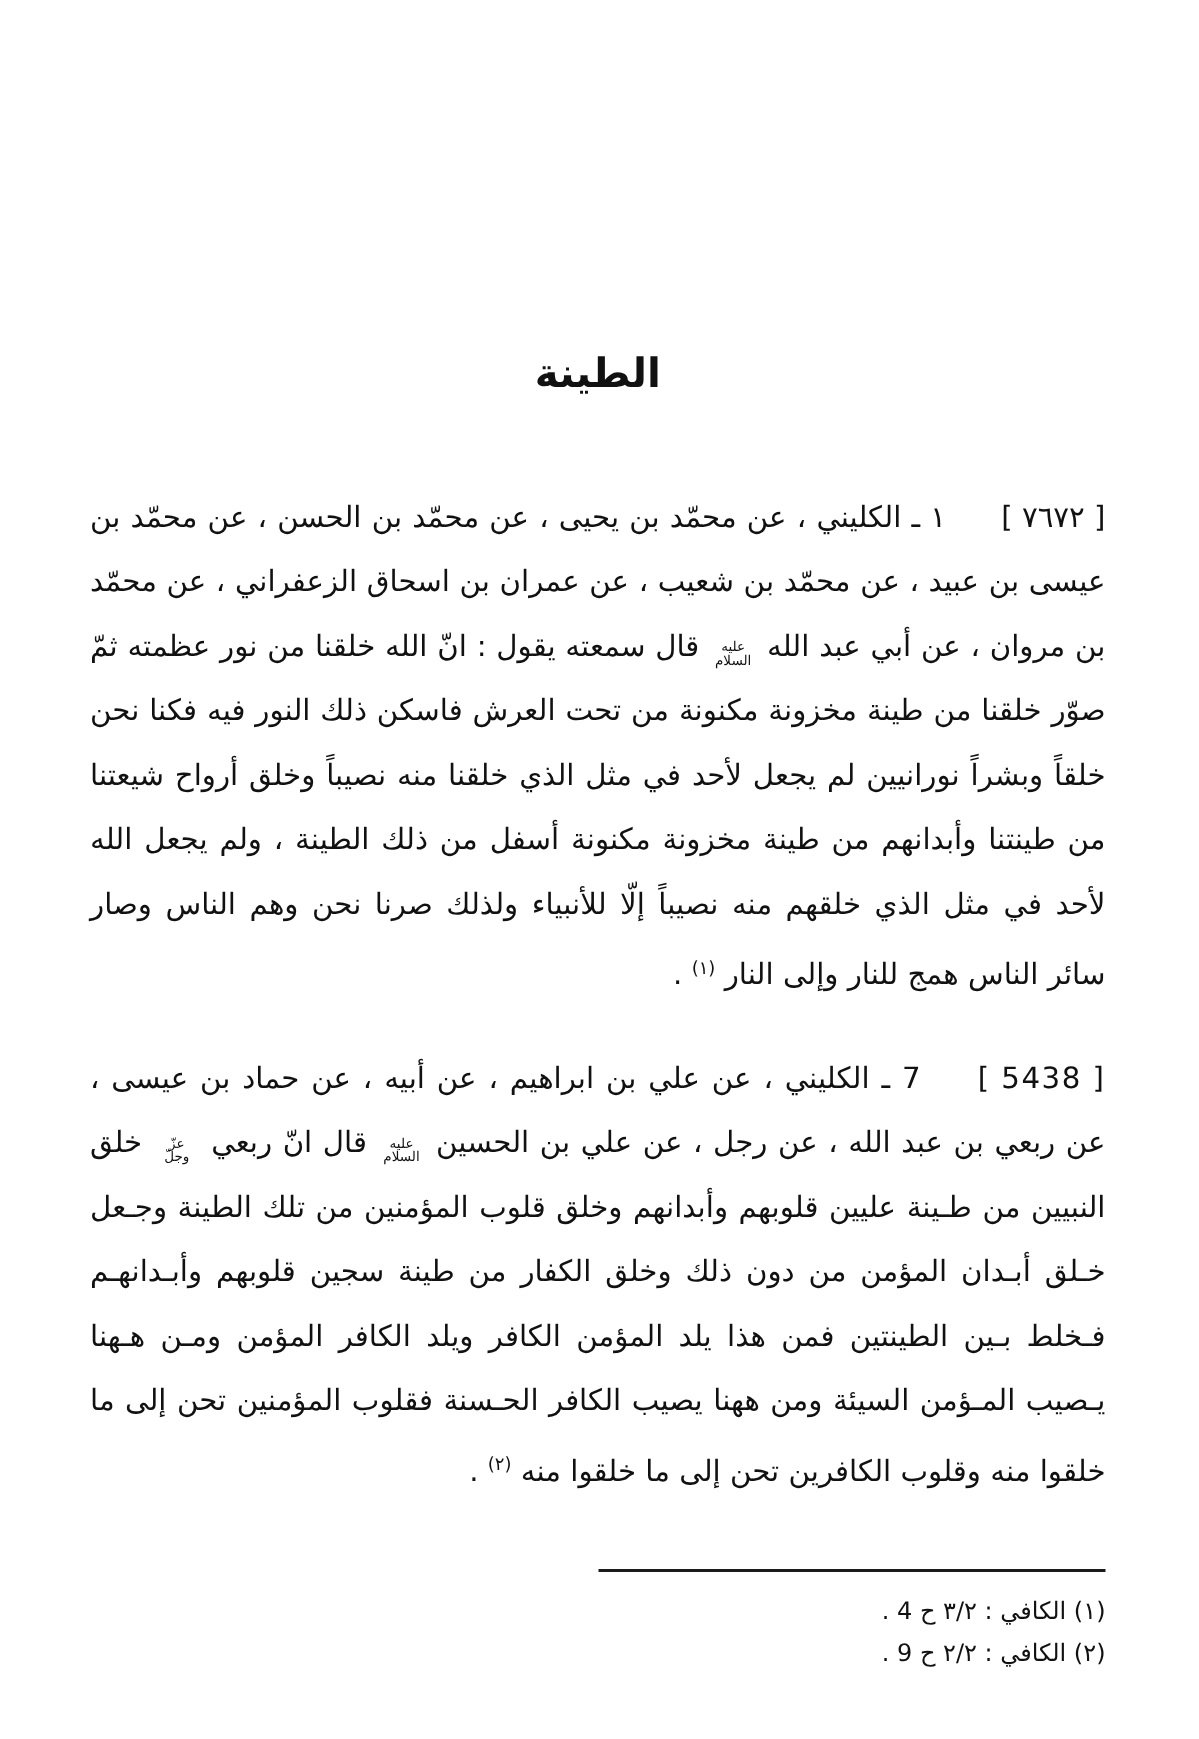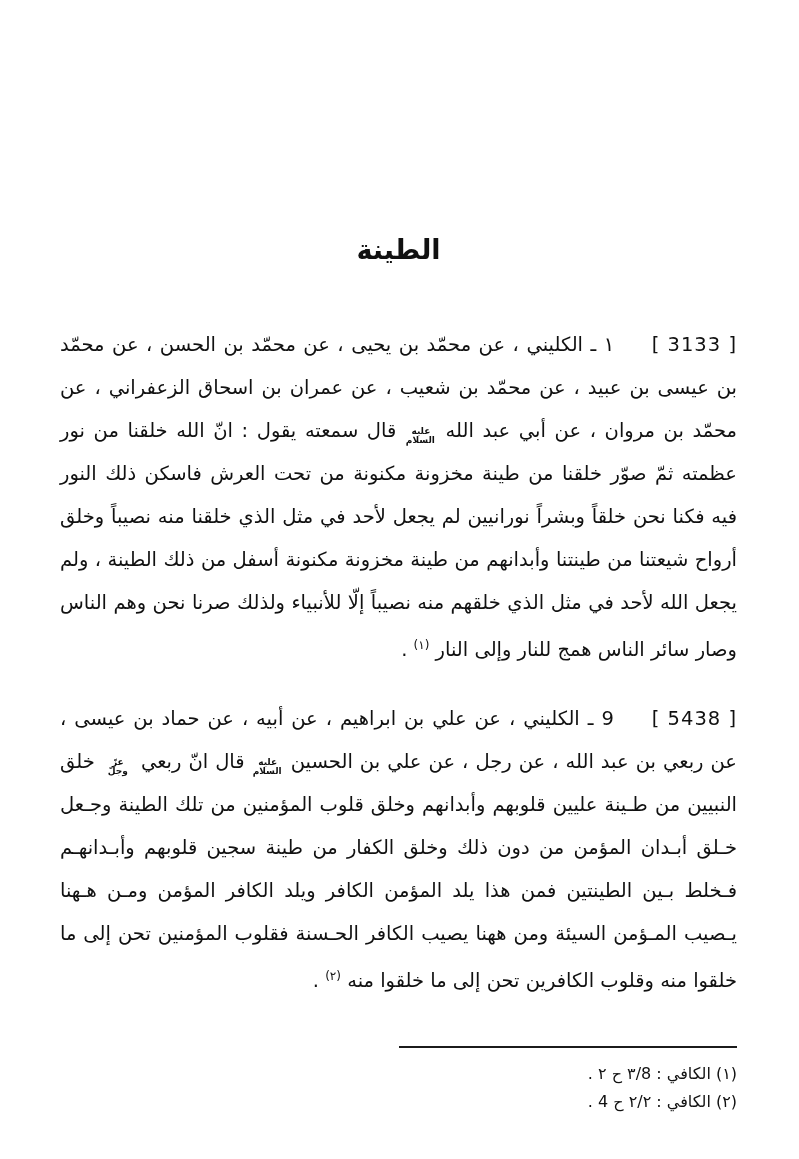--- a/index.html
+++ b/index.html
@@ -48,21 +48,21 @@
     letter-spacing: 1px;
     white-space: nowrap;
   }
   .honorific {
     display: inline-block;
     width: 28px;
     font-size: 9px;
     line-height: 1.05;
     text-align: center;
     vertical-align: -6px;
-    font-weight: bold;
+    font-weight: normal;
     margin: 0 2px;
   }
   .fn-marker {
     font-size: 12px;
     vertical-align: 7px;
     letter-spacing: 0;
   }
   .footnote-area {
     margin-top: 44px;
   }
@@ -82,42 +82,42 @@
 </head>
 <body>
 
 <div class="page">
 
   <h1 class="title">الطينة</h1>
 
   <div class="body-text">
 
     <p class="hadith">
-      <span class="ref">[ 3133 ]</span>
+      <span class="ref">[ ٧٦٧٢ ]</span>
       <span>١ ـ الكليني ، عن محمّد بن يحيى ، عن محمّد بن الحسن ، عن محمّد بن عيسى بن عبيد ، عن محمّد بن شعيب ، عن عمران بن اسحاق الزعفراني ، عن محمّد بن مروان ، عن أبي عبد الله</span>
       <span class="honorific">عليه السلام</span>
       <span>قال سمعته يقول : انّ الله خلقنا من نور عظمته ثمّ صوّر خلقنا من طينة مخزونة مكنونة من تحت العرش فاسكن ذلك النور فيه فكنا نحن خلقاً وبشراً نورانيين لم يجعل لأحد في مثل الذي خلقنا منه نصيباً وخلق أرواح شيعتنا من طينتنا وأبدانهم من طينة مخزونة مكنونة أسفل من ذلك الطينة ، ولم يجعل الله لأحد في مثل الذي خلقهم منه نصيباً إلّا للأنبياء ولذلك صرنا نحن وهم الناس وصار سائر الناس همج للنار وإلى النار</span>
       <span class="fn-marker">(١)</span>
       <span>.</span>
     </p>
 
     <p class="hadith">
       <span class="ref">[ 5438 ]</span>
-      <span>9 ـ الكليني ، عن علي بن ابراهيم ، عن أبيه ، عن حماد بن عيسى ، عن ربعي بن عبد الله ، عن رجل ، عن علي بن الحسين</span>
+      <span>7 ـ الكليني ، عن علي بن ابراهيم ، عن أبيه ، عن حماد بن عيسى ، عن ربعي بن عبد الله ، عن رجل ، عن علي بن الحسين</span>
       <span class="honorific">عليه السلام</span>
       <span>قال انّ ربعي</span>
       <span class="honorific">عزّ وجلّ</span>
       <span>خلق النبيين من طـينة عليين قلوبهم وأبدانهم وخلق قلوب المؤمنين من تلك الطينة وجـعل خـلق أبـدان المؤمن من دون ذلك وخلق الكفار من طينة سجين قلوبهم وأبـدانهـم فـخلط بـين الطينتين فمن هذا يلد المؤمن الكافر ويلد الكافر المؤمن ومـن هـهنا يـصيب المـؤمن السيئة ومن ههنا يصيب الكافر الحـسنة فقلوب المؤمنين تحن إلى ما خلقوا منه وقلوب الكافرين تحن إلى ما خلقوا منه</span>
       <span class="fn-marker">(٢)</span>
       <span>.</span>
     </p>
 
   </div>
 
   <div class="footnote-area">
     <div class="footnote-sep"></div>
     <div class="footnotes">
-      <div>(١) الكافي : ٣/8 ح ٢ .</div>
-      <div>(٢) الكافي : ٢/٢ ح 4 .</div>
+      <div>(١) الكافي : ٣/٢ ح 4 .</div>
+      <div>(٢) الكافي : ٢/٢ ح 9 .</div>
     </div>
   </div>
 
 </div>
 
 </body></html>

